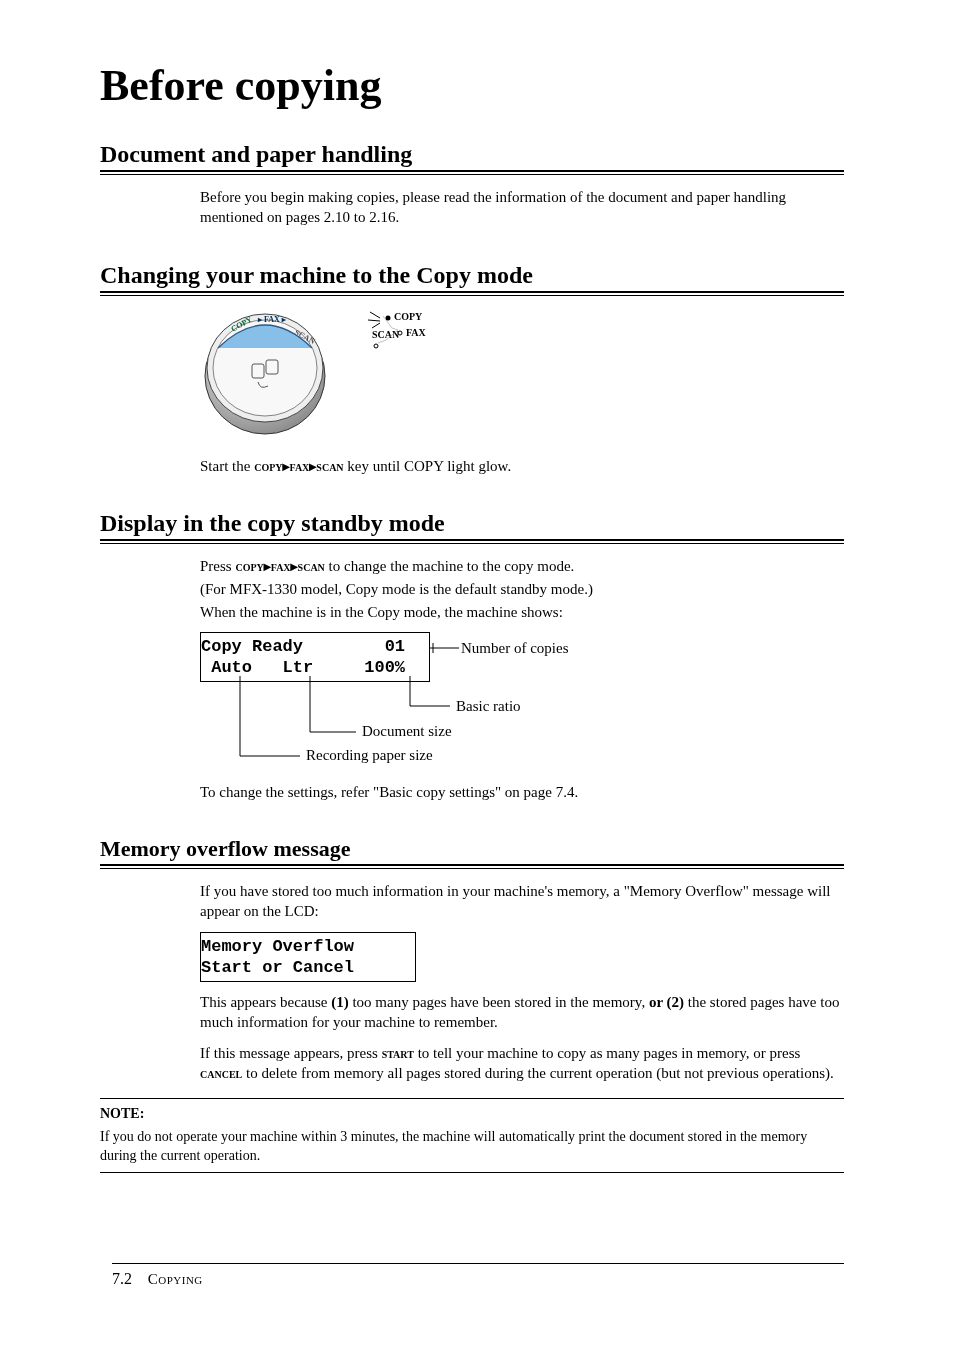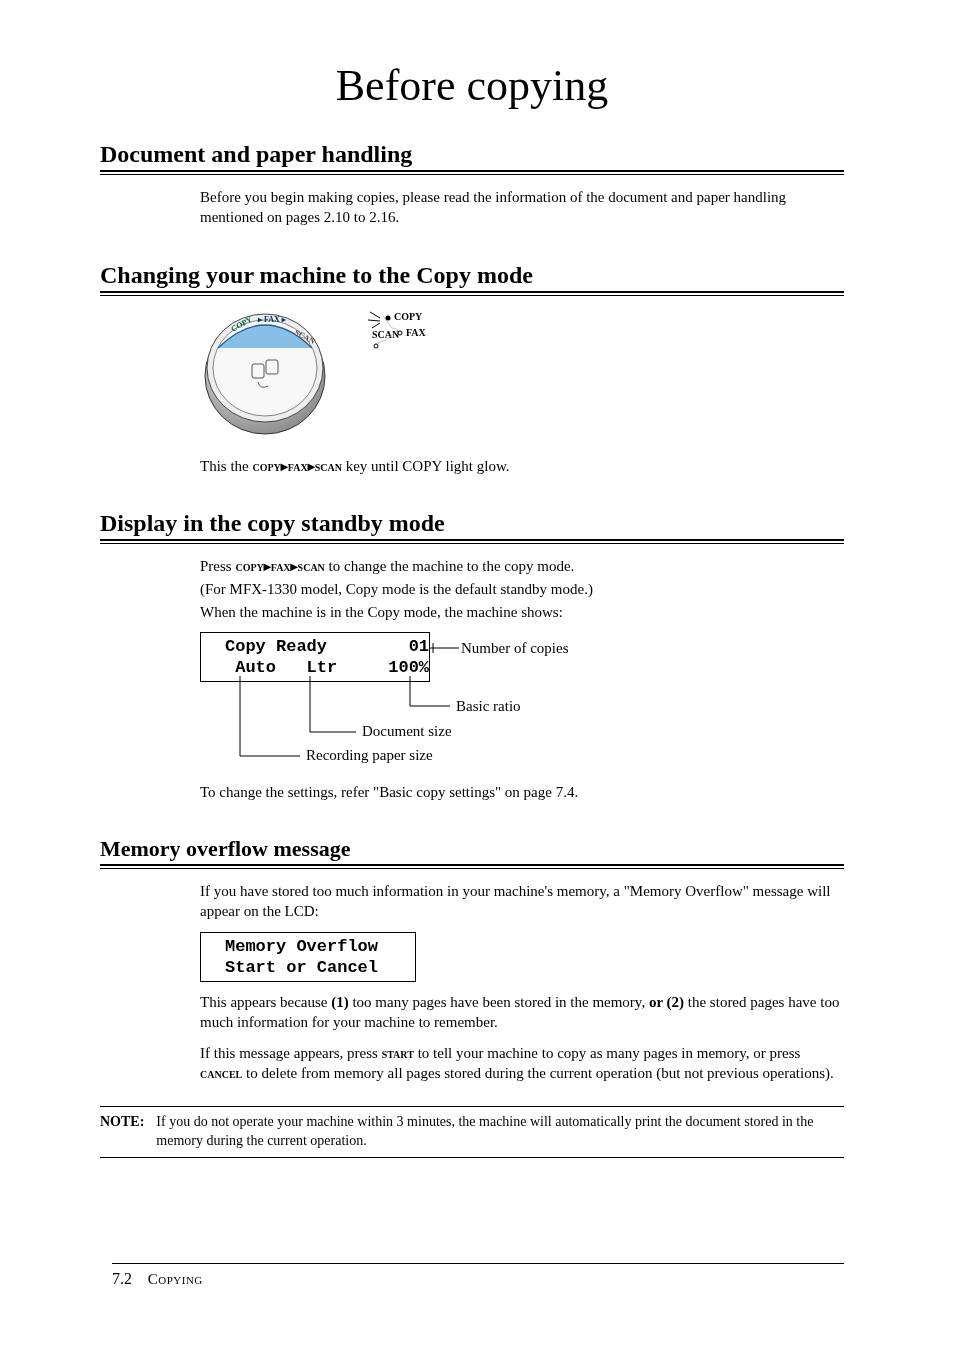--- a/index.html
+++ b/index.html
@@ -7,23 +7,22 @@
     width: 954px;
     height: 1348px;
     background: #fff;
     font-family: Georgia, 'Times New Roman', serif;
     color: #000;
     padding: 60px 110px 40px 100px;
     position: relative;
   }
   .title {
     font-size: 44px;
-    font-weight: normal;
+    font-weight: bold;
     margin-bottom: 18px;
-    text-align: center;
   }
   .section-heading {
     font-size: 24px;
     font-weight: bold;
     margin-top: 30px;
     margin-bottom: 2px;
   }
   .sub-heading {
     font-size: 22px;
     font-weight: bold;
@@ -39,39 +38,40 @@
   .body-text {
     font-size: 15px;
     line-height: 1.35;
     margin-left: 100px;
     margin-bottom: 10px;
   }
   .indent-block { margin-left: 100px; }
   .smallcaps { font-variant: small-caps; font-size: 14px; }
   .lcd-box {
     border: 1.5px solid #000;
-    padding: 3px 24px;
+    padding: 3px 0;
     display: flex;
     flex-direction: column;
     font-family: 'Courier New', monospace;
     font-weight: bold;
     font-size: 17px;
     line-height: 1.25;
     white-space: pre;
   }
   .diagram-row { display: flex; align-items: flex-start; gap: 28px; margin-bottom: 18px; }
   .note-block {
     border-top: 1px solid #000;
     border-bottom: 1px solid #000;
     padding: 6px 0;
-    margin-top: 22px;
+    margin-top: 14px;
     display: flex;
-    gap: 12px;
+    gap: 4px;
     font-size: 14px;
     line-height: 1.35;
+    flex-direction: column;
   }
   .note-label { font-weight: bold; white-space: nowrap; }
   .footer {
     position: absolute;
     bottom: 60px;
     left: 100px;
     right: 110px;
     border-top: 1px solid #000;
     padding-top: 6px;
     font-size: 15px;
@@ -121,21 +121,21 @@
     <line x1="14" y1="20" x2="22" y2="15" stroke="#000"></line>
     <text x="48" y="28" font-size="10" font-weight="bold">FAX</text>
     <circle cx="42" cy="25" r="2" fill="none" stroke="#000"></circle>
     <text x="14" y="30" font-size="10" font-weight="bold">SCAN</text>
     <circle cx="18" cy="38" r="2" fill="none" stroke="#000"></circle>
     <path d="M25 8 L34 20 L40 22 L28 32 L20 35" fill="none" stroke="#999" stroke-width="0.6"></path>
   </svg>
 </div>
 
 <p class="body-text">
-  <span>This the </span><span class="smallcaps" style="font-weight:bold">copy▸fax▸scan</span><span> key until COPY light glow.</span>
+  <span>Start the </span><span class="smallcaps" style="font-weight:bold">copy▸fax▸scan</span><span> key until COPY light glow.</span>
 </p>
 
 <div class="section-heading" style="margin-top:34px">Display in the copy standby mode</div>
 <div class="double-rule"></div>
 <p class="body-text" style="margin-bottom:2px">
   <span>Press </span><span class="smallcaps" style="font-weight:bold">copy▸fax▸scan</span><span> to change the machine to the copy mode.</span>
 </p>
 <p class="body-text" style="margin-bottom:2px">(For MFX-1330 model, Copy mode is the default standby mode.)</p>
 <p class="body-text">When the machine is in the Copy mode, the machine shows:</p>
 

